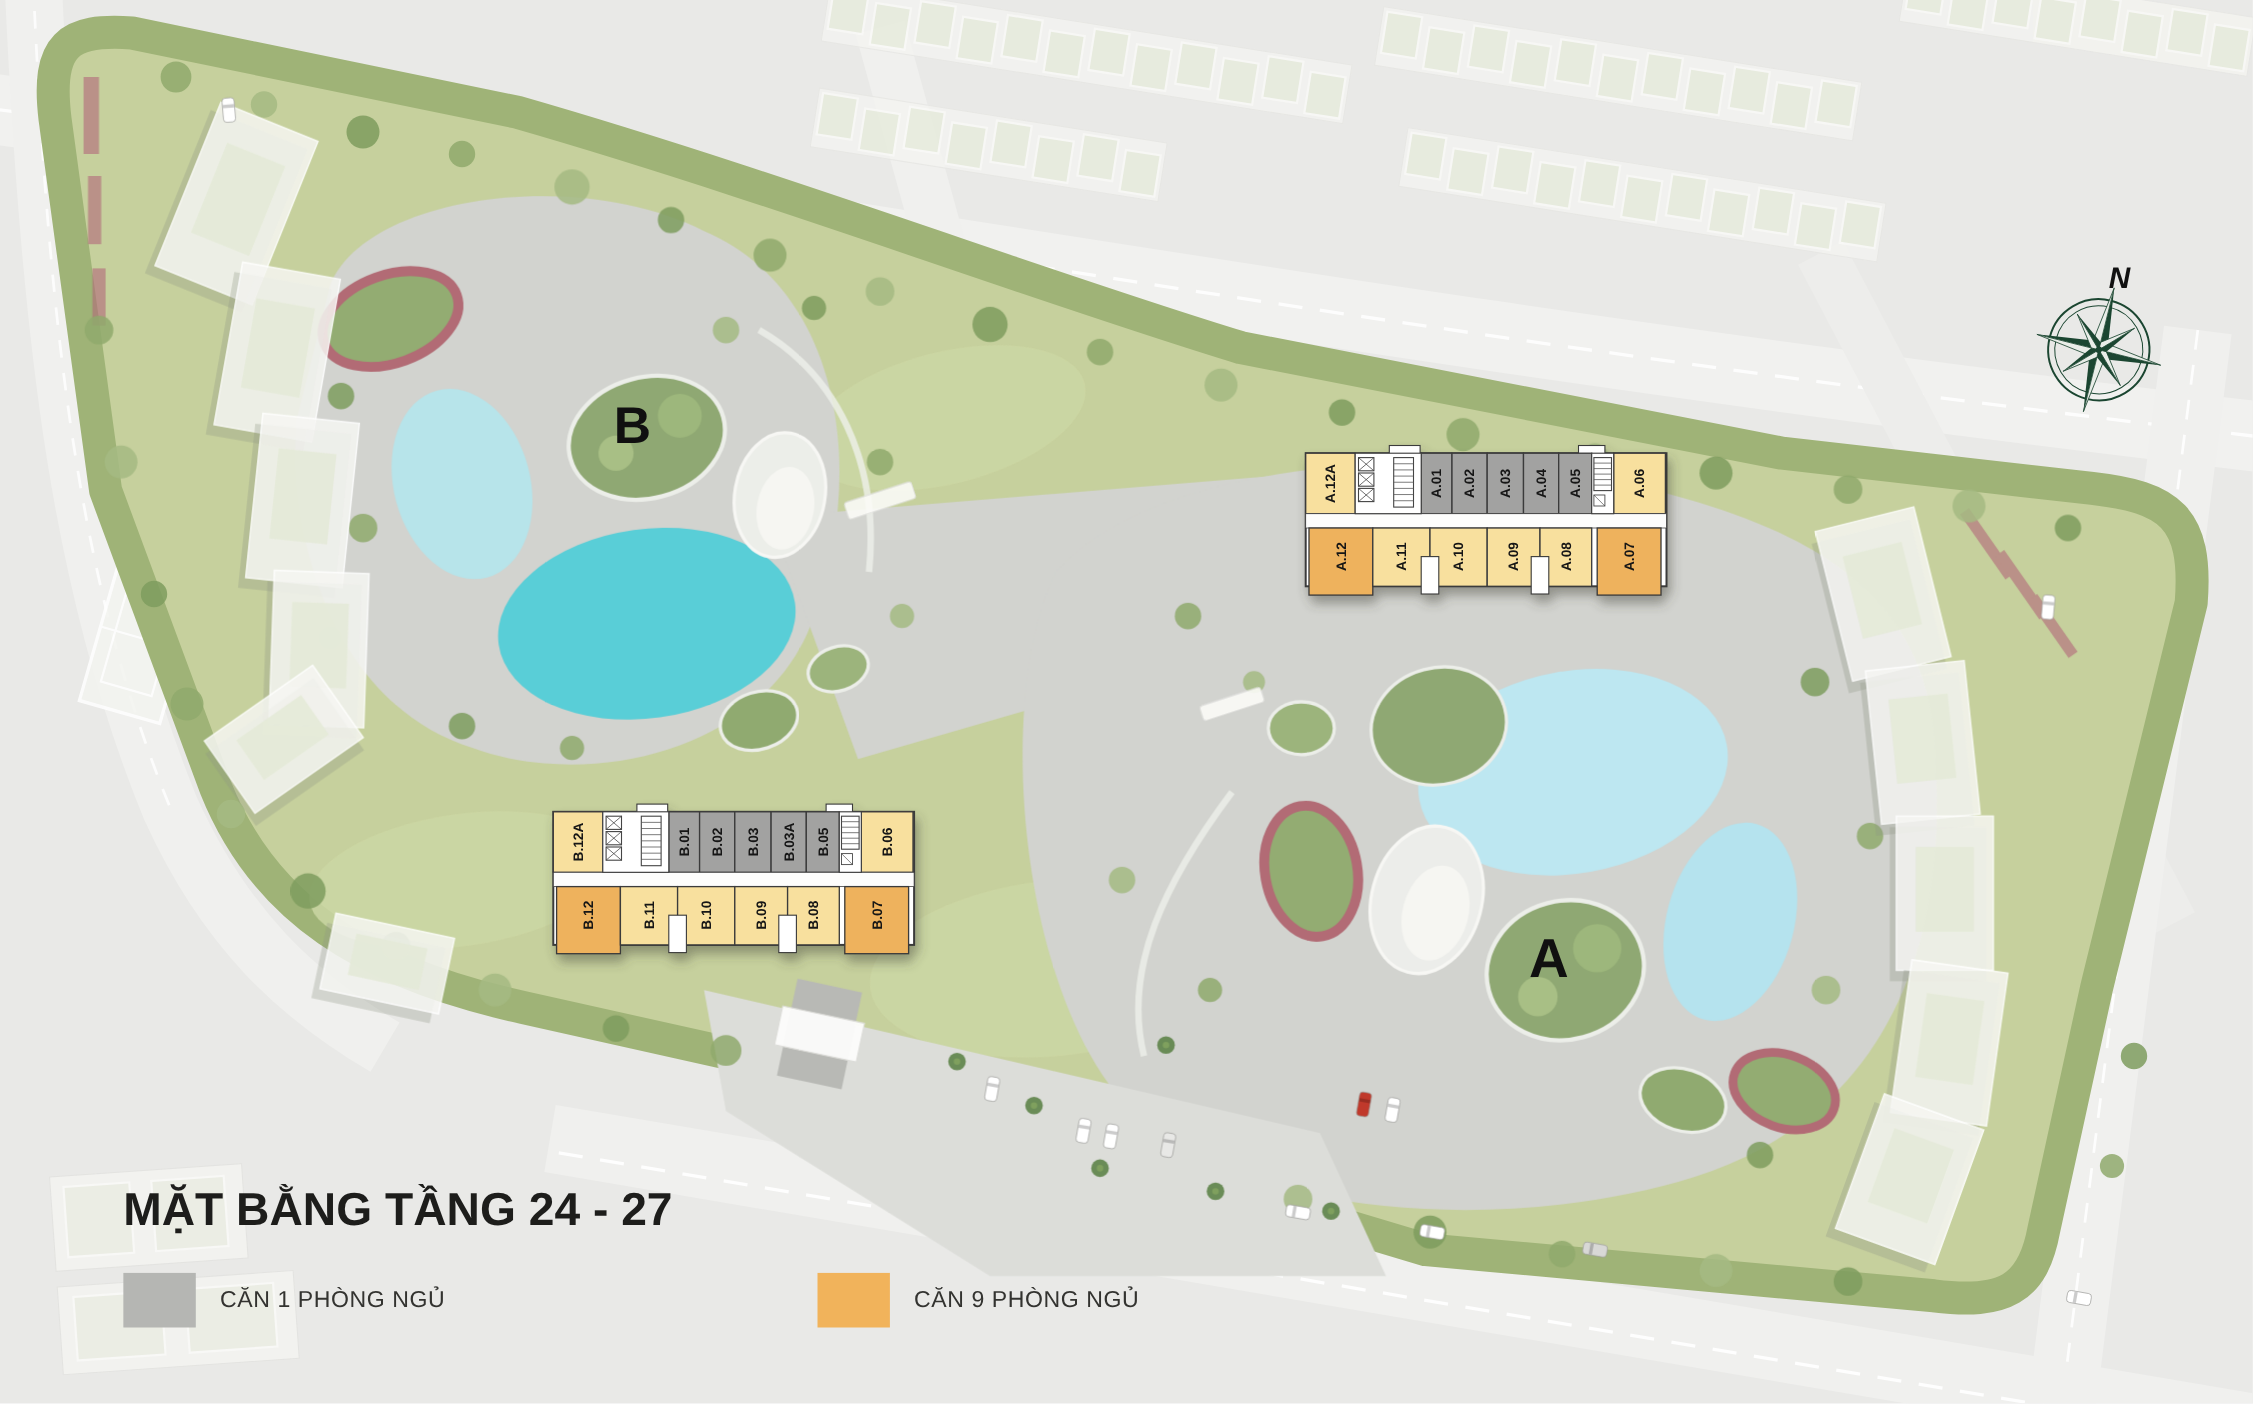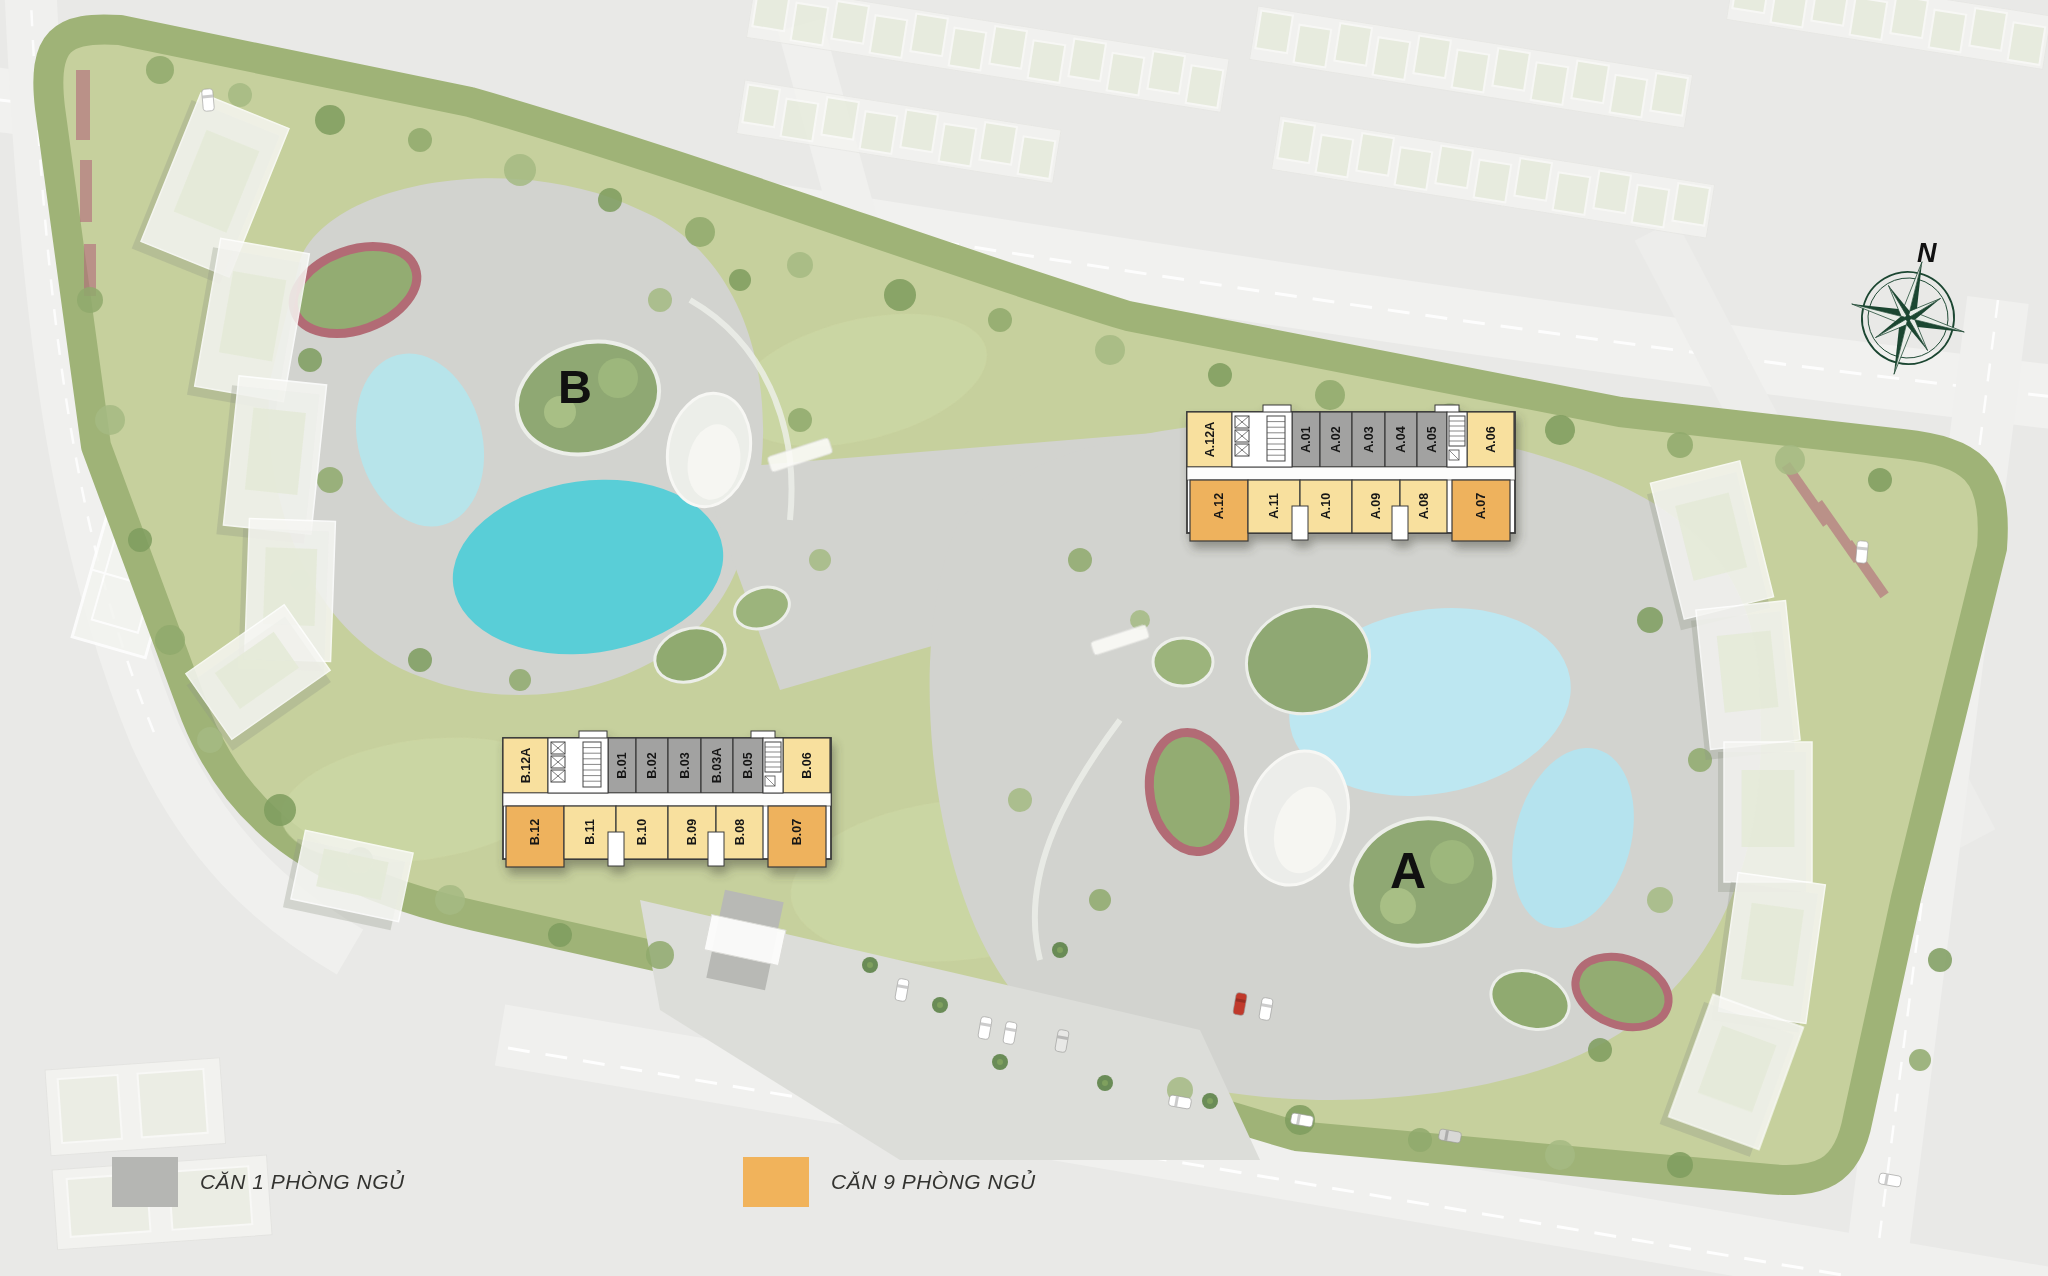--- a/index.html
+++ b/index.html
@@ -1,21 +1,21 @@
 <!DOCTYPE html>
 <html><head>
 <meta charset="utf-8">
 <style>
   html,body{margin:0;padding:0;background:#fff;}
   #stage{position:relative;width:2048px;height:1276px;overflow:hidden;
          font-family:"Liberation Sans",sans-serif;background:#e9e9e7;}
   #map{position:absolute;left:0;top:0;}
   .title{position:absolute;left:112px;top:1076px;font-size:42px;font-weight:bold;
          color:#1d1d1b;letter-spacing:0px;white-space:nowrap;}
-  .legend-item{position:absolute;top:1157px;display:flex;align-items:center;font-style:italic;}
+  .legend-item{position:absolute;top:1157px;display:flex;align-items:center;}
   .legend-item .swatch{display:inline-block;width:66px;height:50px;margin-right:22px;}
   .legend-item .lbl{font-size:21px;color:#333330;letter-spacing:.5px;white-space:nowrap;}
   text{font-family:"Liberation Sans",sans-serif;}
 </style>
 </head>
 <body>
 
 <div id="stage">
 <svg id="map" width="2048" height="1276" viewBox="0 0 2048 1276">
   <defs>
@@ -568,20 +568,21 @@
           <line x1="264" y1="16" x2="280" y2="16" stroke="#555" stroke-width="0.7"></line>
           <line x1="264" y1="21" x2="280" y2="21" stroke="#555" stroke-width="0.7"></line>
           <line x1="264" y1="26" x2="280" y2="26" stroke="#555" stroke-width="0.7"></line>
           <line x1="264" y1="31" x2="280" y2="31" stroke="#555" stroke-width="0.7"></line>
           <rect x="264" y="40" width="10" height="10" fill="#fff" stroke="#444" stroke-width="0.8"></rect>
           <line x1="264" y1="40" x2="274" y2="50" stroke="#444" stroke-width="0.6"></line>
         </g>
       </g>
 </svg>
 
+<div class="title">MẶT BẰNG TẦNG 24 - 27</div>
 
 <div class="legend-item" style="left:112px">
   <span class="swatch" style="background: rgb(181, 182, 179);"></span>
   <span class="lbl">CĂN 1 PHÒNG NGỦ</span>
 </div>
 <div class="legend-item" style="left:743px">
   <span class="swatch" style="background: rgb(241, 179, 91);"></span>
   <span class="lbl">CĂN 9 PHÒNG NGỦ</span>
 </div>
 </div>

